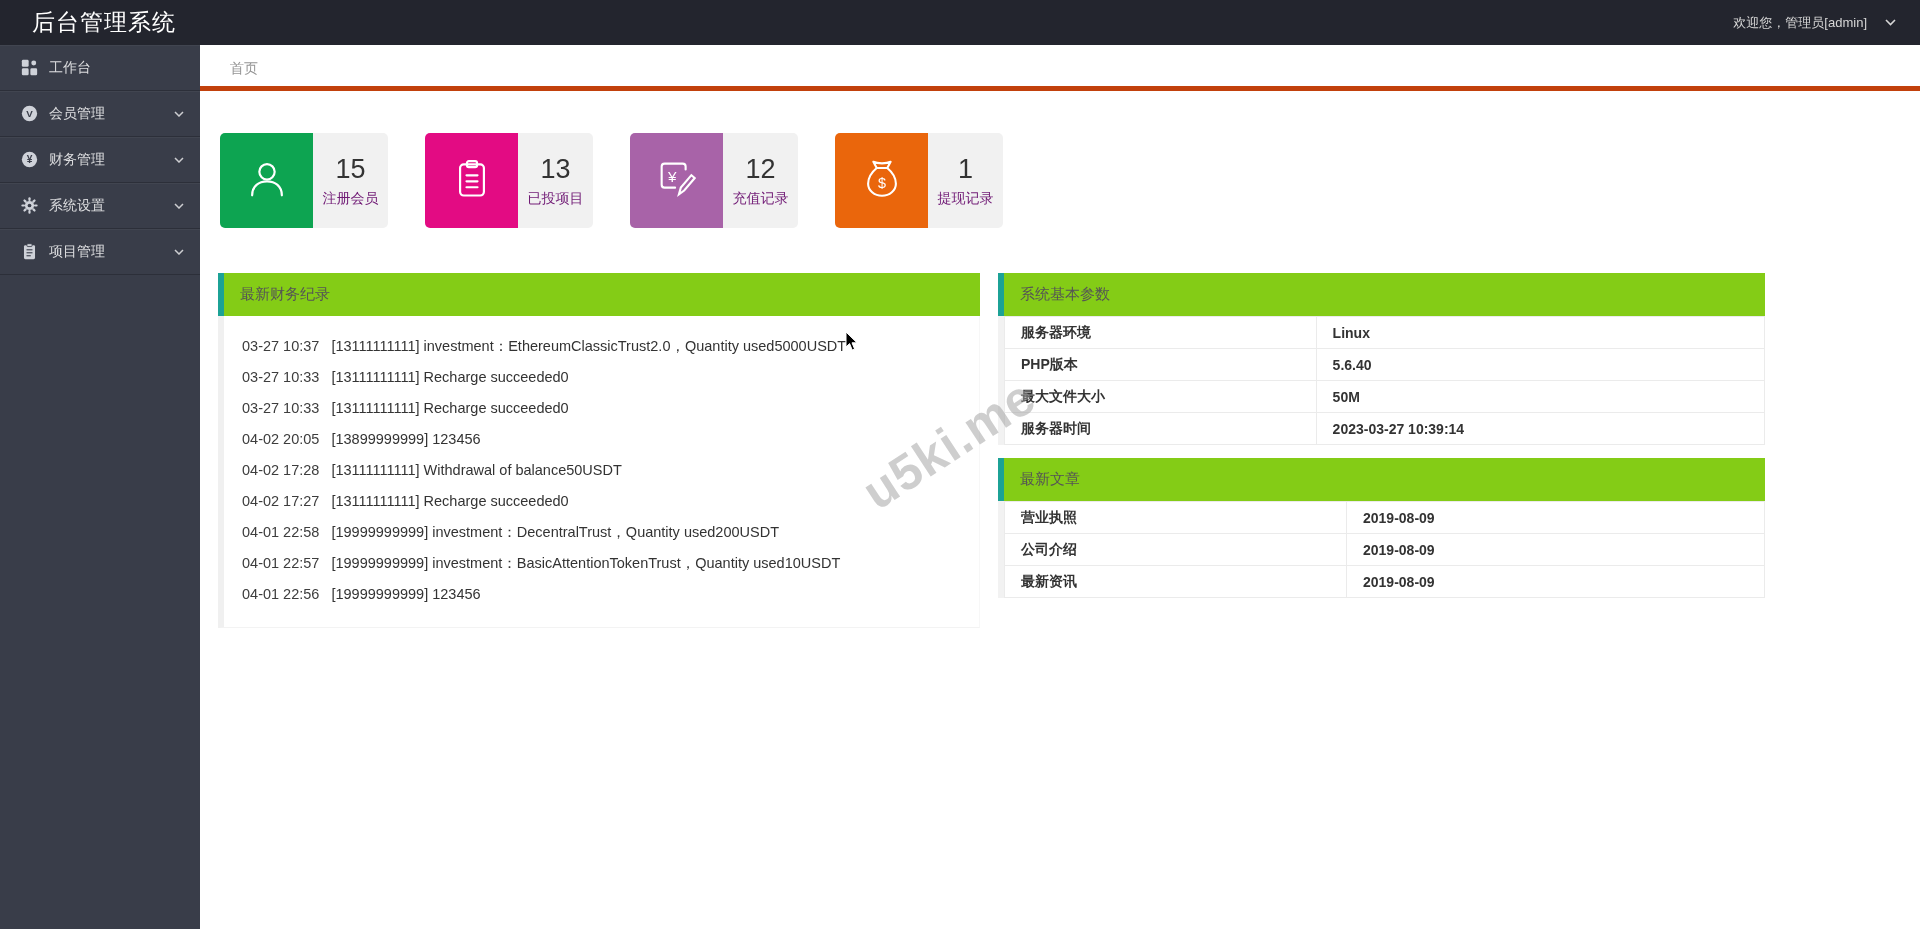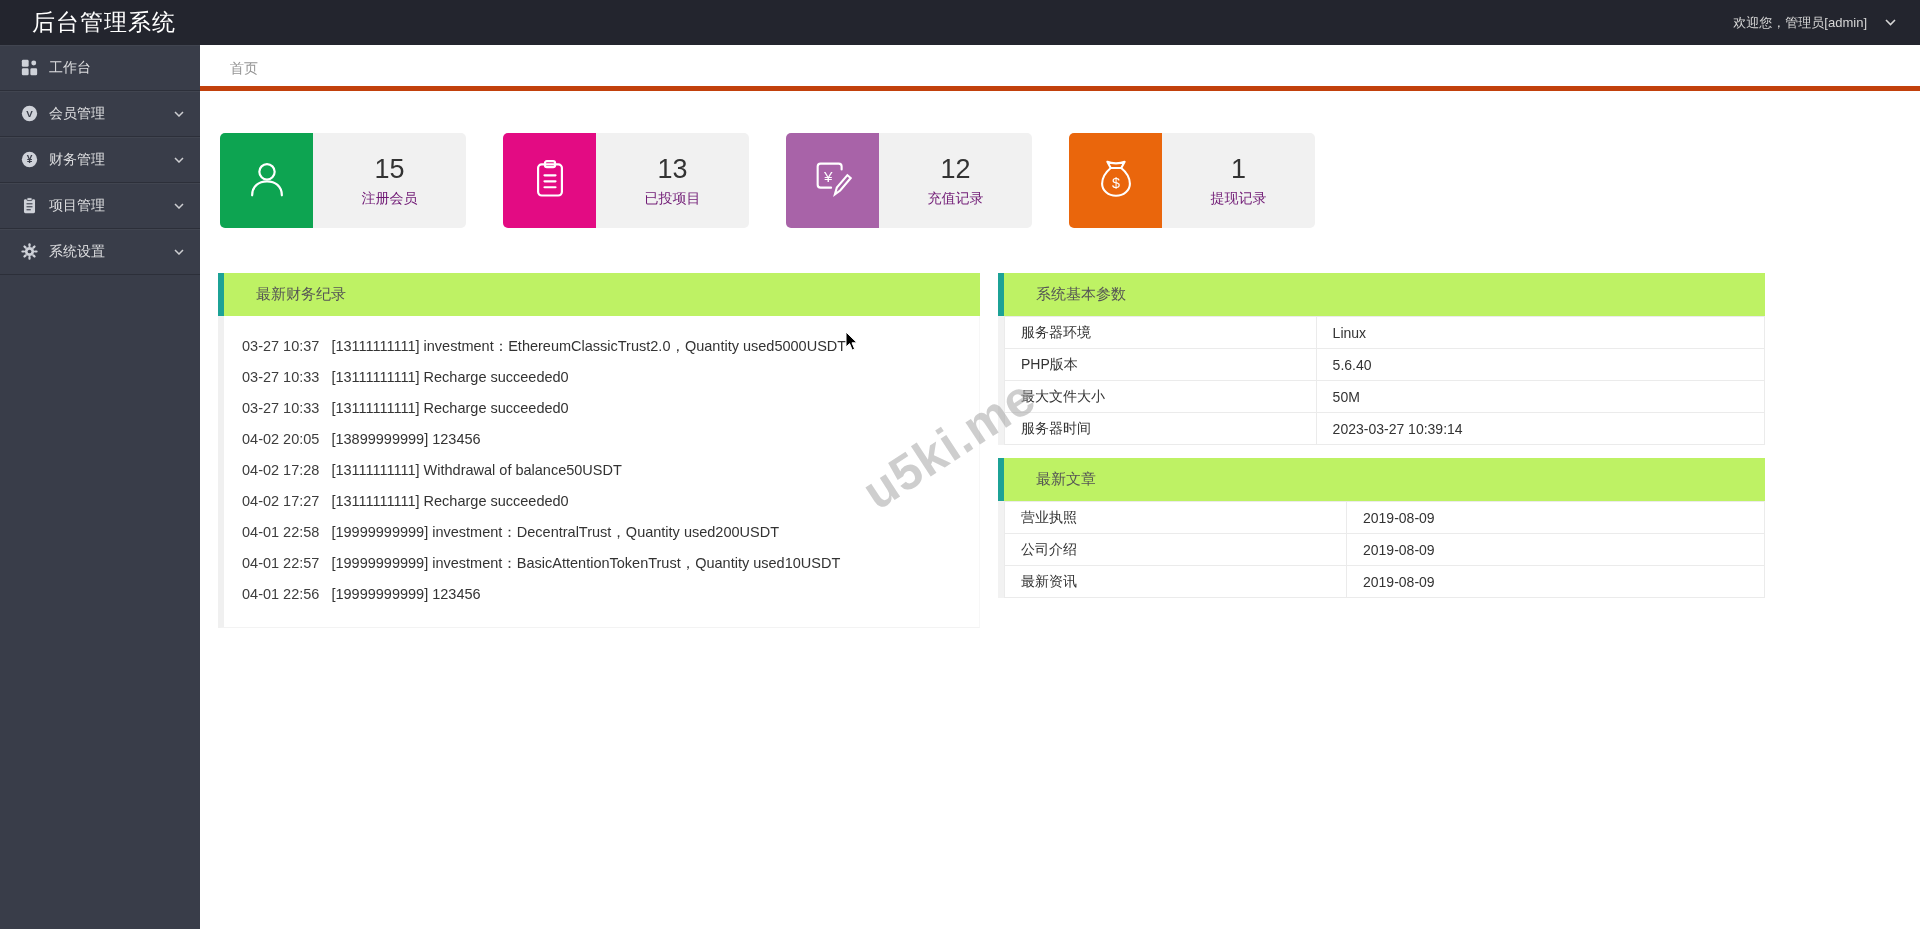--- a/index.html
+++ b/index.html
@@ -22,38 +22,38 @@
   .side-item .sicon { width:18px; height:18px; margin-right:11px; display:inline-flex;
     align-items:center; justify-content:center; color:#cfd2d9; }
   .side-item .chev { position:absolute; right:16px; display:inline-flex; }
   
   .main { position:absolute; top:45px; left:200px; width:1720px; height:884px; background:#fff; }
   .breadcrumb { height:46px; line-height:46px; padding-left:30px; font-size:14px;
     color:#949494; border-bottom:5px solid #c2410c; }
   .breadcrumb span { cursor:pointer; }
   
   .cards { display:flex; gap:37px; margin:42px 0 0 20px; }
-  .card { display:flex; width:246px; height:95px; border-radius:5px; overflow:hidden; cursor:pointer; }
+  .card { display:flex; width:168px; height:95px; border-radius:5px; overflow:hidden; cursor:pointer; }
   .cbox { width:93px; display:flex; align-items:center; justify-content:center; flex:none; }
   .cinfo { flex:1; background:#f1f1f1; display:flex; flex-direction:column;
     align-items:center; justify-content:center; gap:5px; }
   .cvalue { font-size:27px; color:#333; }
   .clabel { font-size:14px; color:#701a75; }
   
   .panels { display:flex; align-items:flex-start; margin:45px 155px 0 18px; }
-  .panel-header { background:#bef264; border-left:6px solid #1ca296;
-    padding:12px 32px; font-size:15px; color:#555; }
+  .panel-header { background:#84cc16; border-left:6px solid #1ca296;
+    padding:12px 16px; font-size:15px; color:#555; }
   .finance { width:762px; flex:none; }
   .finance-body { border-left:6px solid #f0f0f0; border-right:1px solid #f7f7f7;
     border-bottom:1px solid #f3f3f3; padding:15px 0 17px 0; min-height:307px; background:#fff; }
   .record { display:flex; padding:8px 14px 8px 18px; font-size:14.5px; color:#333; line-height:15px; }
   .rtime { color:#3d3d3d; margin-right:12px; white-space:nowrap; }
   .rtext { color:#333; }
   .right-col { flex:1; margin-left:18px; }
-  .tbl-wrap { border-left:6px solid #f2f2f2; }
+  .tbl-wrap { border-left:6px solid #f2f2f2;font-weight:bold; }
   table.info { width:100%; border-collapse:collapse; table-layout:fixed; }
   table.info td { border:1px solid #ebebeb; height:32px; padding:0 8px 0 16px;
     font-size:14px; color:#333; background:#fff; }
   .system td.lab { width:41%; }
   .articles td.lab { width:45%; }
   .articles-panel { margin-top:13px; }
   
   .watermark { position:absolute; left:868px; top:468px; font-size:50px; font-weight:bold;
     letter-spacing:1px; color:#9e9e9e; opacity:.5; transform:rotate(-33deg);
     transform-origin:0 50%; pointer-events:none; z-index:4; }
@@ -101,37 +101,20 @@
       </span>
     </div>
     <div class="side-item">
       <span class="sicon">
         <svg width="17" height="17" viewBox="0 0 20 20">
           <circle cx="10" cy="10" r="9" fill="currentColor"></circle>
           <text x="10" y="14.5" text-anchor="middle" font-size="12" font-weight="bold" fill="#393d49" font-family="Liberation Sans, sans-serif">¥</text>
         </svg>
       </span>
       <span>财务管理</span>
-      <span class="chev">
-        <svg width="10" height="6" viewBox="0 0 10 6">
-          <path d="M1 1 L5 5 L9 1" fill="none" stroke="rgba(255,255,255,.75)" stroke-width="1.5"></path>
-        </svg>
-      </span>
-    </div>
-    <div class="side-item">
-      <span class="sicon">
-        <svg width="17" height="17" viewBox="0 0 20 20">
-          <rect x="3.5" y="2.5" width="13" height="16.5" rx="1.6" fill="currentColor"></rect>
-          <rect x="7" y="0.8" width="6" height="3.4" rx="1" fill="currentColor" stroke="#393d49" stroke-width="1"></rect>
-          <line x1="6.5" y1="8" x2="13.5" y2="8" stroke="#393d49" stroke-width="1.3"></line>
-          <line x1="6.5" y1="11.5" x2="13.5" y2="11.5" stroke="#393d49" stroke-width="1.3"></line>
-          <line x1="6.5" y1="15" x2="11.5" y2="15" stroke="#393d49" stroke-width="1.3"></line>
-        </svg>
-      </span>
-      <span>项目管理</span>
       <span class="chev">
         <svg width="10" height="6" viewBox="0 0 10 6">
           <path d="M1 1 L5 5 L9 1" fill="none" stroke="rgba(255,255,255,.75)" stroke-width="1.5"></path>
         </svg>
       </span>
     </div>
     <div class="side-item">
       <span class="sicon">
         <svg width="17" height="17" viewBox="0 0 20 20">
           <g fill="currentColor">
@@ -150,20 +133,37 @@
           <circle cx="10" cy="10" r="2.2" fill="#393d49"></circle>
         </svg>
       </span>
       <span>系统设置</span>
       <span class="chev">
         <svg width="10" height="6" viewBox="0 0 10 6">
           <path d="M1 1 L5 5 L9 1" fill="none" stroke="rgba(255,255,255,.75)" stroke-width="1.5"></path>
         </svg>
       </span>
     </div>
+    <div class="side-item">
+      <span class="sicon">
+        <svg width="17" height="17" viewBox="0 0 20 20">
+          <rect x="3.5" y="2.5" width="13" height="16.5" rx="1.6" fill="currentColor"></rect>
+          <rect x="7" y="0.8" width="6" height="3.4" rx="1" fill="currentColor" stroke="#393d49" stroke-width="1"></rect>
+          <line x1="6.5" y1="8" x2="13.5" y2="8" stroke="#393d49" stroke-width="1.3"></line>
+          <line x1="6.5" y1="11.5" x2="13.5" y2="11.5" stroke="#393d49" stroke-width="1.3"></line>
+          <line x1="6.5" y1="15" x2="11.5" y2="15" stroke="#393d49" stroke-width="1.3"></line>
+        </svg>
+      </span>
+      <span>项目管理</span>
+      <span class="chev">
+        <svg width="10" height="6" viewBox="0 0 10 6">
+          <path d="M1 1 L5 5 L9 1" fill="none" stroke="rgba(255,255,255,.75)" stroke-width="1.5"></path>
+        </svg>
+      </span>
+    </div>
   </div>
 
 <div class="main">
   <div class="breadcrumb">
     <span>首页</span>
   </div>
 
   <div class="cards" id="cards">
       <div class="card">
         <div class="cbox" style="background: rgb(13, 164, 81);">

